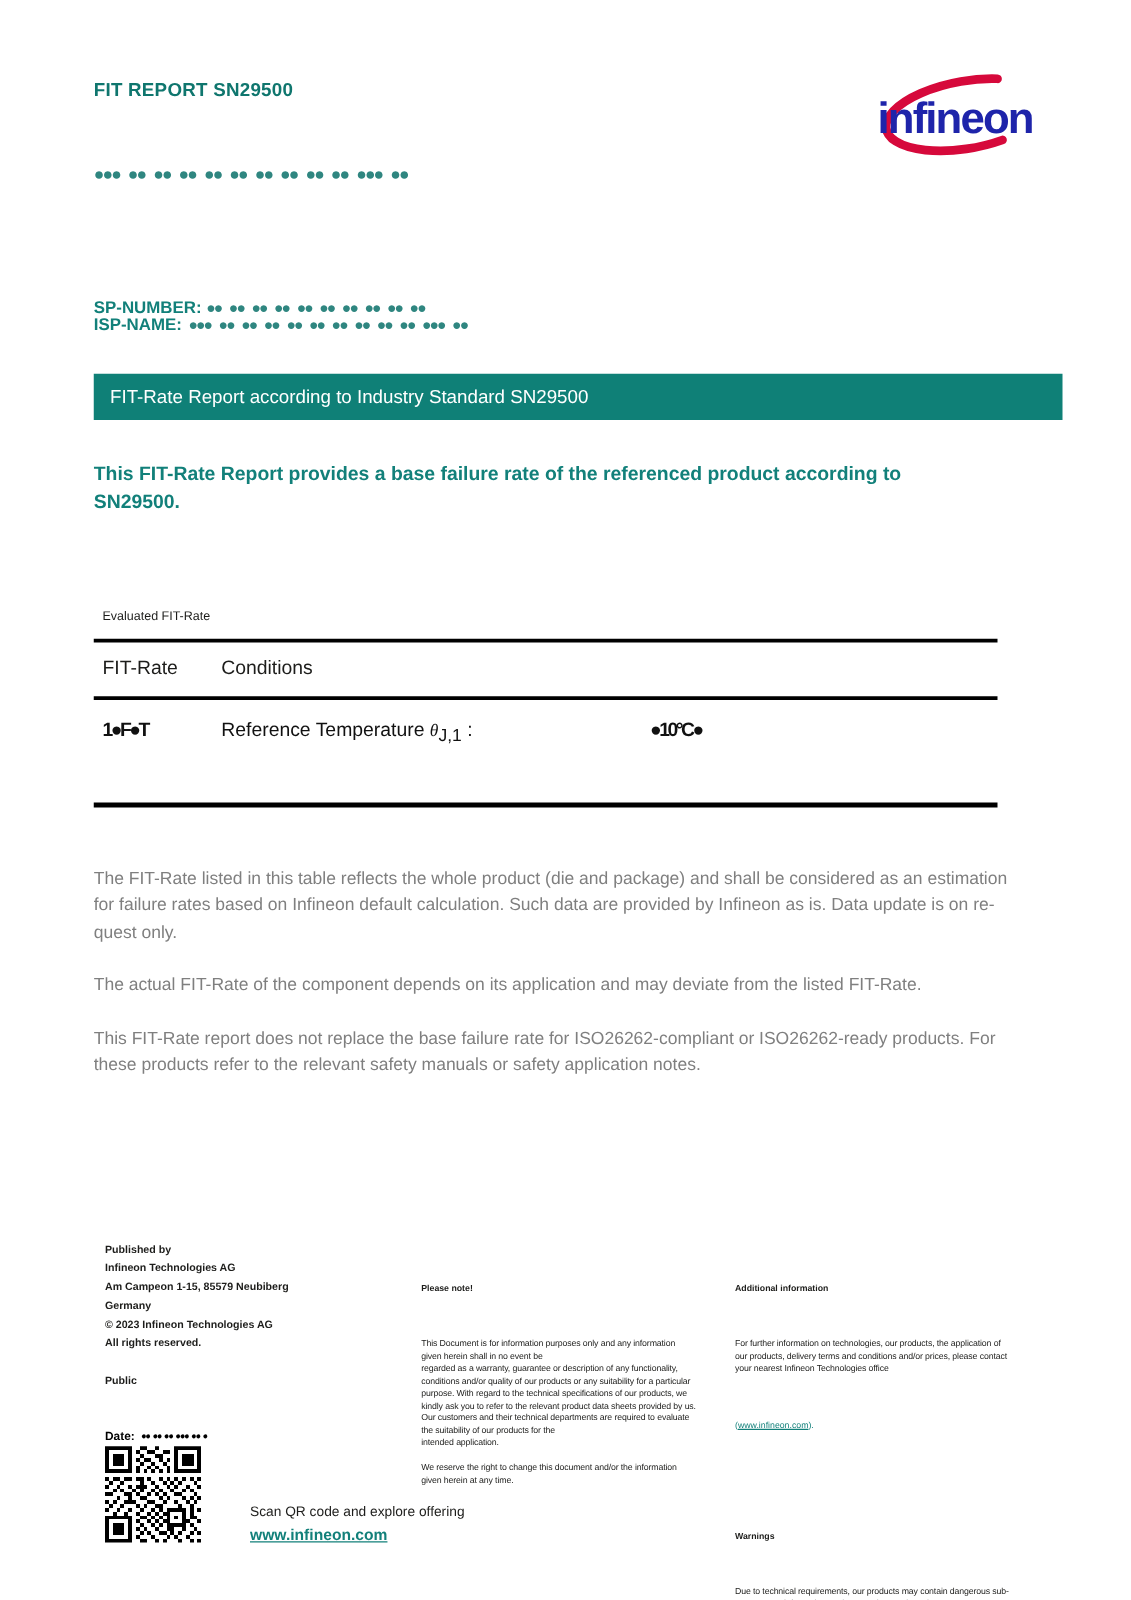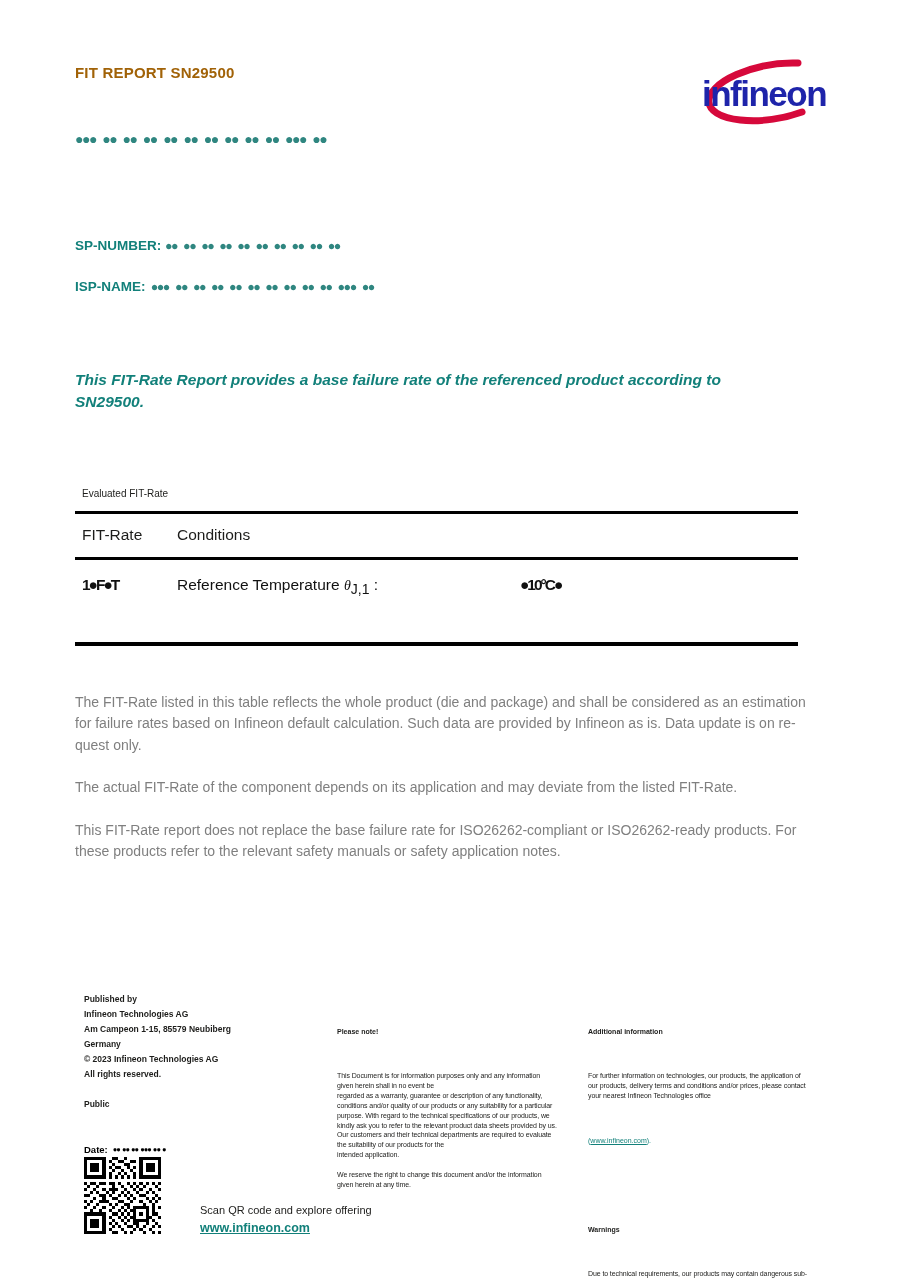--- a/index.html
+++ b/index.html
@@ -8,42 +8,42 @@
     width:905px;height:1280px;
     background:#ffffff;
     font-family:"Liberation Sans", sans-serif;
     color:#1d1d1b;
     overflow:hidden;
     margin:0 auto;
   }
   .abs{position:absolute;}
 
   
-  .doc-title{left:75px;top:64px;font-size:15px;font-weight:bold;color:#a16207;letter-spacing:.2px;}
+  .doc-title{left:75px;top:64px;font-size:15px;font-weight:bold;color:#0f766e;letter-spacing:.2px;}
   .logo-box{left:674px;top:56px;width:154px;height:70px;}
   .redacted-teal{color:#2f8680;letter-spacing:-1.5px;word-spacing:4px;}
   .title-redaction{left:75px;top:131px;font-size:14px;}
 
   
   .meta-row{left:75px;font-size:13.5px;font-weight:bold;color:#12807a;}
   .meta-label{display:inline-block;min-width:72px;}
   .meta-dots{font-size:12.5px;font-weight:bold;}
   .sp-row{top:238px;}
-  .isp-row{top:279px;}
+  .isp-row{top:252px;}
 
   
   .banner{
     left:75px;top:299px;width:762px;height:37px;
     background:#0f8077;color:#ffffff;
     font-size:15px;line-height:37px;padding-left:13px;
   }
 
   
   .teal-heading{color:#12807a;font-weight:bold;font-size:15.5px;line-height:22px;white-space:pre-line;}
-  .h1{left:75px;top:369px;width:740px;font-style:italic;}
+  .h1{left:75px;top:369px;width:740px;}
   .h2{left:75px;top:440px;width:740px;}
 
   
   .tbl-caption{left:82px;top:488px;font-size:10px;color:#1d1d1b;}
   .rule{left:75px;width:723px;background:#000;}
   .rule-1{top:511px;height:3px;}
   .rule-2{top:557px;height:3px;}
   .rule-3{top:642px;height:4px;}
   .tbl-colhead{top:526px;font-size:15.5px;color:#1d1d1b;}
   .col-fitrate{left:82px;}
@@ -97,20 +97,21 @@
 
   <div class="abs meta-row sp-row">
     <span class="meta-label">SP-NUMBER:</span>
     <span class="meta-dots redacted-teal">●● ●● ●● ●● ●● ●● ●● ●● ●● ●●</span>
   </div>
   <div class="abs meta-row isp-row">
     <span class="meta-label">ISP-NAME:</span>
     <span class="meta-dots redacted-teal">●●● ●● ●● ●● ●● ●● ●● ●● ●● ●● ●●● ●●</span>
   </div>
 
+  <div class="abs banner">FIT-Rate Report according to Industry Standard SN29500</div>
 
   <div class="abs teal-heading h1">This FIT-Rate Report provides a base failure rate of the referenced product according to
 SN29500.</div>
 
   <div class="abs tbl-caption">Evaluated FIT-Rate</div>
   <div class="abs rule rule-1"></div>
   <div class="abs tbl-colhead col-fitrate">FIT-Rate</div>
   <div class="abs tbl-colhead col-conditions">Conditions</div>
   <div class="abs rule rule-2"></div>
   <div class="abs tbl-cell cell-fit-value">1●F●T</div>

